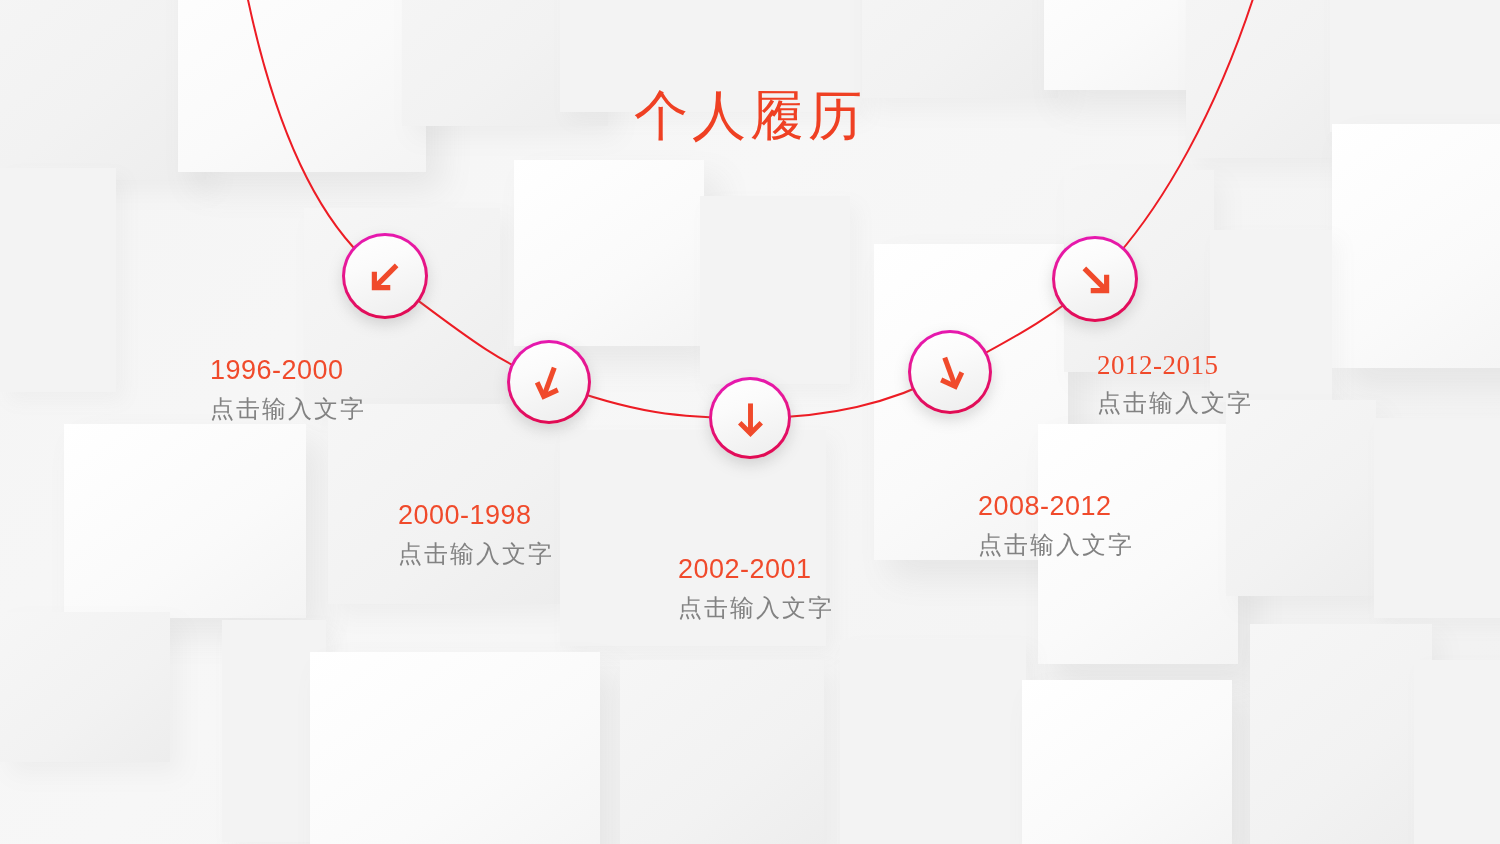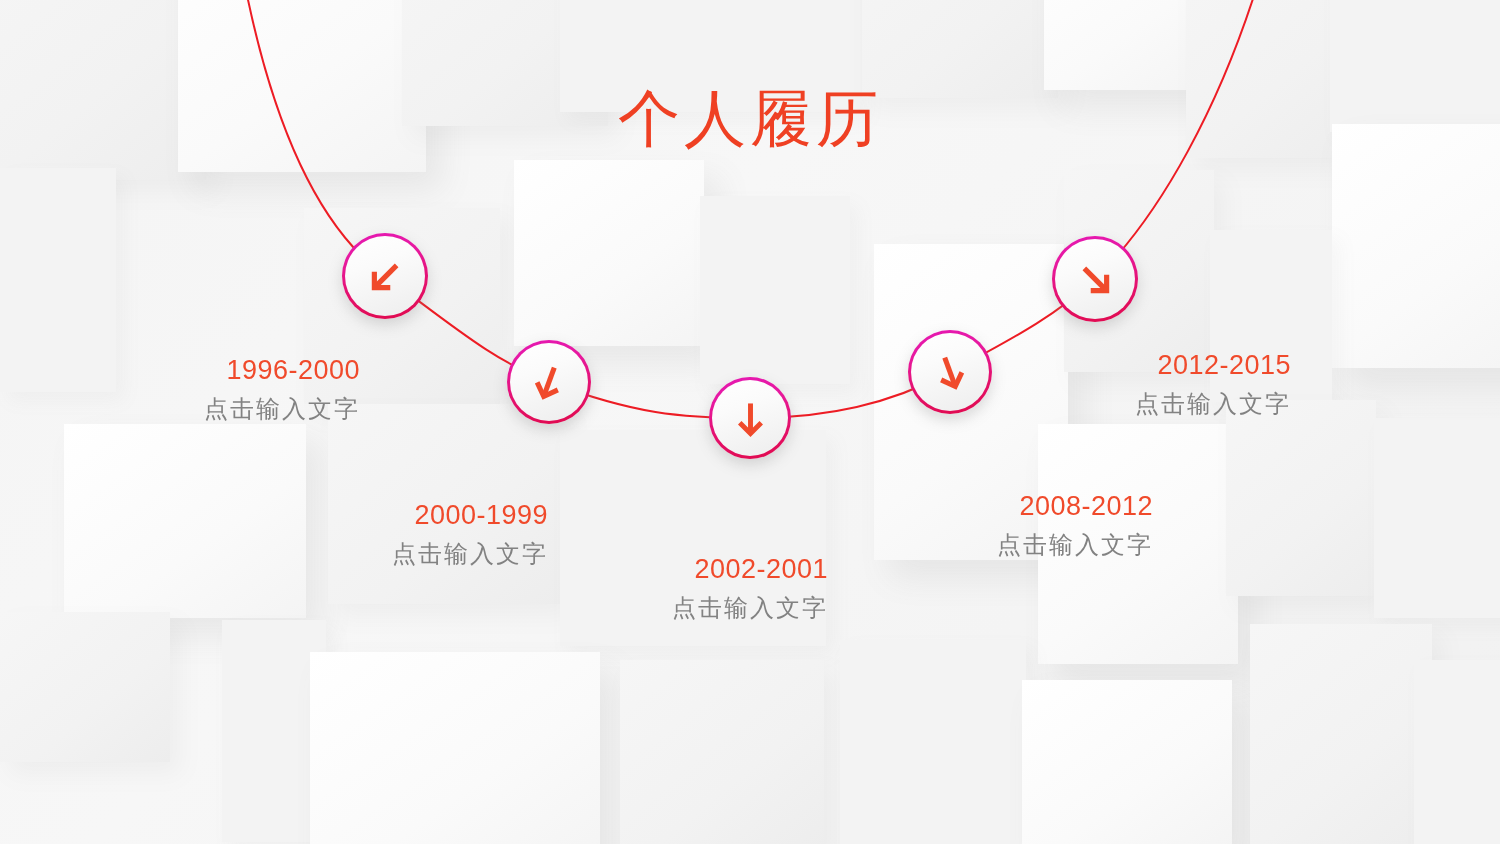--- a/index.html
+++ b/index.html
@@ -44,21 +44,21 @@
   
   #heading {
     position: absolute;
     left: 0;
     right: 0;
     top: 86px;
     text-align: center;
     z-index: 12;
   }
   #title-cn {
-    font-size: 62px;
+    font-size: 54px;
     font-weight: 400;
     letter-spacing: 4px;
     color: #ef4023;
     line-height: 1.08;
     margin: 0;
   }
   #title-en {
     margin: 8px 0 0 0;
     font-size: 28px;
     font-weight: 400;
@@ -100,22 +100,23 @@
   }
   .node svg {
     position: relative;
     z-index: 2;
   }
 
   
   .label {
     position: absolute;
     z-index: 16;
-    text-align: right;
+    text-align: left;
     white-space: nowrap;
+    margin-left: 6px;
   }
   .label .year {
     font-size: 27px;
     color: #f04a2b;
     letter-spacing: 0.5px;
     line-height: 1.35;
   }
   .label .desc {
     font-size: 24px;
     color: #828282;
@@ -221,30 +222,30 @@
           </g>
         </svg>
       </div>
     </div>
   <div id="labels-layer">
       <div class="label" style="left: 282px; top: 352px; transform: translateX(-50%);">
         <div class="year">1996-2000</div>
         <div class="desc">点击输入文字</div>
       </div>
       <div class="label" style="left: 470px; top: 497px; transform: translateX(-50%);">
-        <div class="year">2000-1999</div>
+        <div class="year">2000-1998</div>
         <div class="desc">点击输入文字</div>
       </div>
       <div class="label" style="left: 750px; top: 551px; transform: translateX(-50%);">
         <div class="year">2002-2001</div>
         <div class="desc">点击输入文字</div>
       </div>
-      <div class="label" style="left: 1075px; top: 488px; transform: translateX(-50%);">
+      <div class="label" style="left: 1050px; top: 488px; transform: translateX(-50%);">
         <div class="year">2008-2012</div>
         <div class="desc">点击输入文字</div>
       </div>
-      <div class="label" style="left: 1213px; top: 347px; transform: translateX(-50%);">
+      <div class="label" style="left: 1169px; top: 347px; transform: translateX(-50%); font-family: Liberation Serif, serif;">
         <div class="year">2012-2015</div>
         <div class="desc">点击输入文字</div>
       </div>
     </div>
 
 </div>
 
 </body></html>

